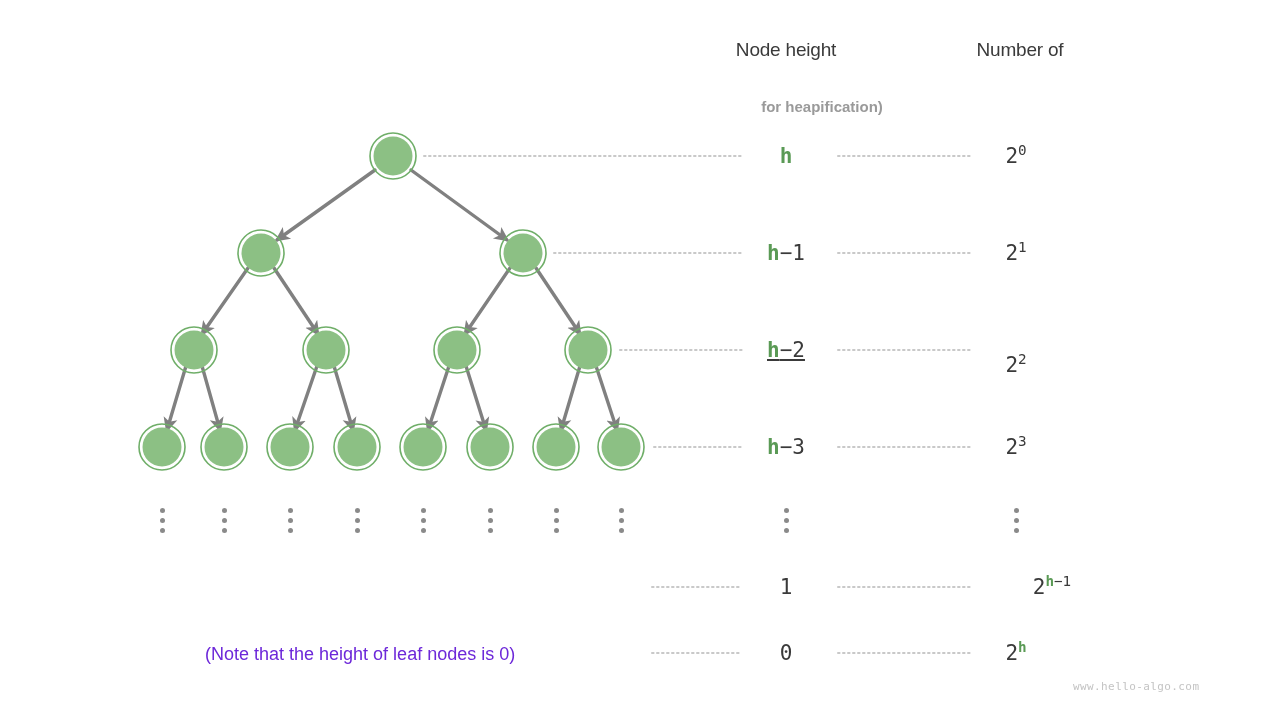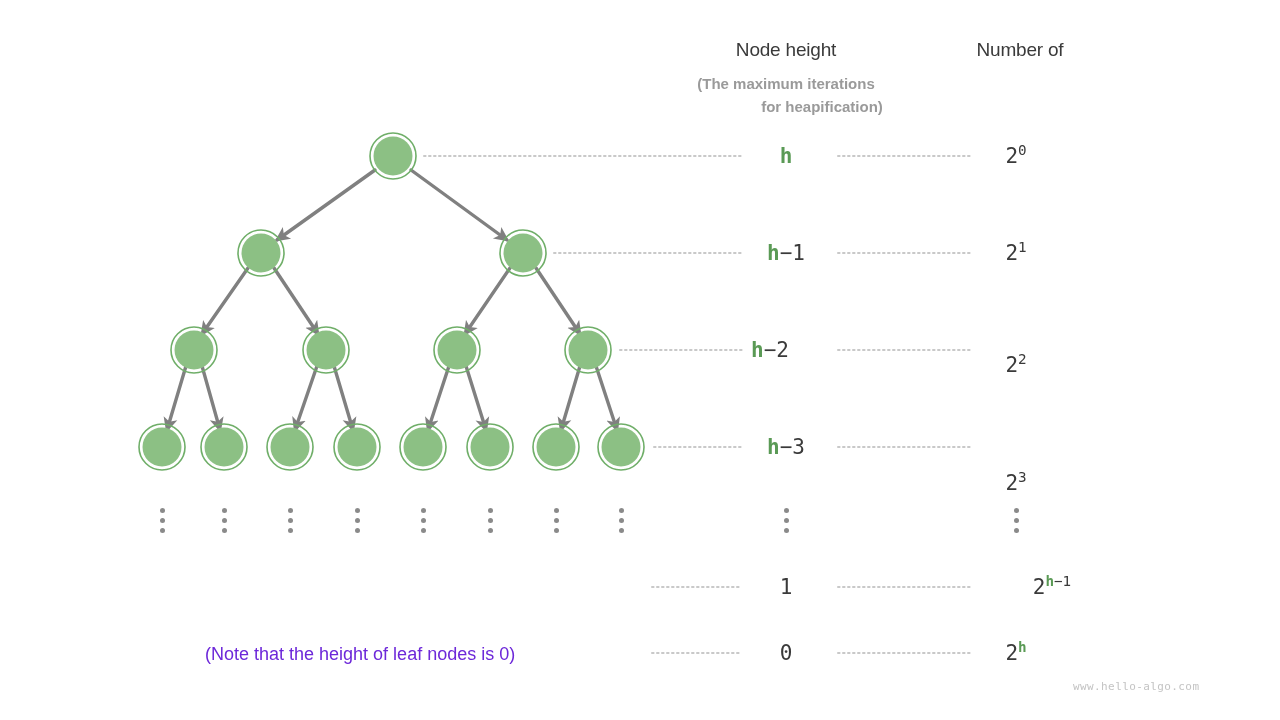--- a/index.html
+++ b/index.html
@@ -205,32 +205,31 @@
       <line x1="838" y1="156" x2="972" y2="156"></line>
       <line x1="838" y1="253" x2="972" y2="253"></line>
       <line x1="838" y1="350" x2="972" y2="350"></line>
       <line x1="838" y1="447" x2="972" y2="447"></line>
       <line x1="838" y1="587" x2="972" y2="587"></line>
       <line x1="838" y1="653" x2="972" y2="653"></line>
     </g>
   </svg>
 
   <div class="col-header" style="left:686px; top:37px; width:200px;">Node height</div>
-  <div class="col-subheader" style="left:646px; top:72px; width:280px;">(The maximum iterations</div>
   <div class="col-subheader" style="left:682px; top:95px; width:280px;">for heapification)</div>
 
   <div class="col-header" style="left:920px; top:37px; width:200px;">Number of</div>
 
   <div class="row-label" style="left:716px; top:146px; width:140px;">
     <span class="hv">h</span><span></span>
   </div>
   <div class="row-label" style="left:716px; top:243px; width:140px;">
     <span class="hv">h</span><span>−1</span>
   </div>
-  <div class="row-label" style="left:700px; top:340px; width:140px;">
+  <div class="row-label" style="left:716px; top:340px; width:140px;text-decoration:underline;">
     <span class="hv">h</span><span>−2</span>
   </div>
   <div class="row-label" style="left:716px; top:437px; width:140px;">
     <span class="hv">h</span><span>−3</span>
   </div>
   <div class="row-label" style="left:716px; top:577px; width:140px;">
     <span>1</span>
   </div>
   <div class="row-label" style="left:716px; top:643px; width:140px;">
     <span>0</span>
@@ -238,21 +237,21 @@
 
   <div class="row-label" style="left:946px; top:146px; width:140px;">
     <span>2</span><sup><span>0</span></sup>
   </div>
   <div class="row-label" style="left:946px; top:243px; width:140px;">
     <span>2</span><sup><span>1</span></sup>
   </div>
   <div class="row-label" style="left:946px; top:340px; width:140px;margin-top:15px;">
     <span>2</span><sup><span>2</span></sup>
   </div>
-  <div class="row-label" style="left:946px; top:437px; width:140px;margin-top:36px;">
+  <div class="row-label" style="left:946px; top:437px; width:140px;">
     <span>2</span><sup><span>3</span></sup>
   </div>
   <div class="row-label" style="left:982px; top:577px; width:140px;">
     <span>2</span><sup><span class="hv">h</span><span>−1</span></sup>
   </div>
   <div class="row-label" style="left:946px; top:643px; width:140px;">
     <span>2</span><sup><span class="hv">h</span></sup>
   </div>
 
   <div class="vdots" style="left:159px; top:508px;">

